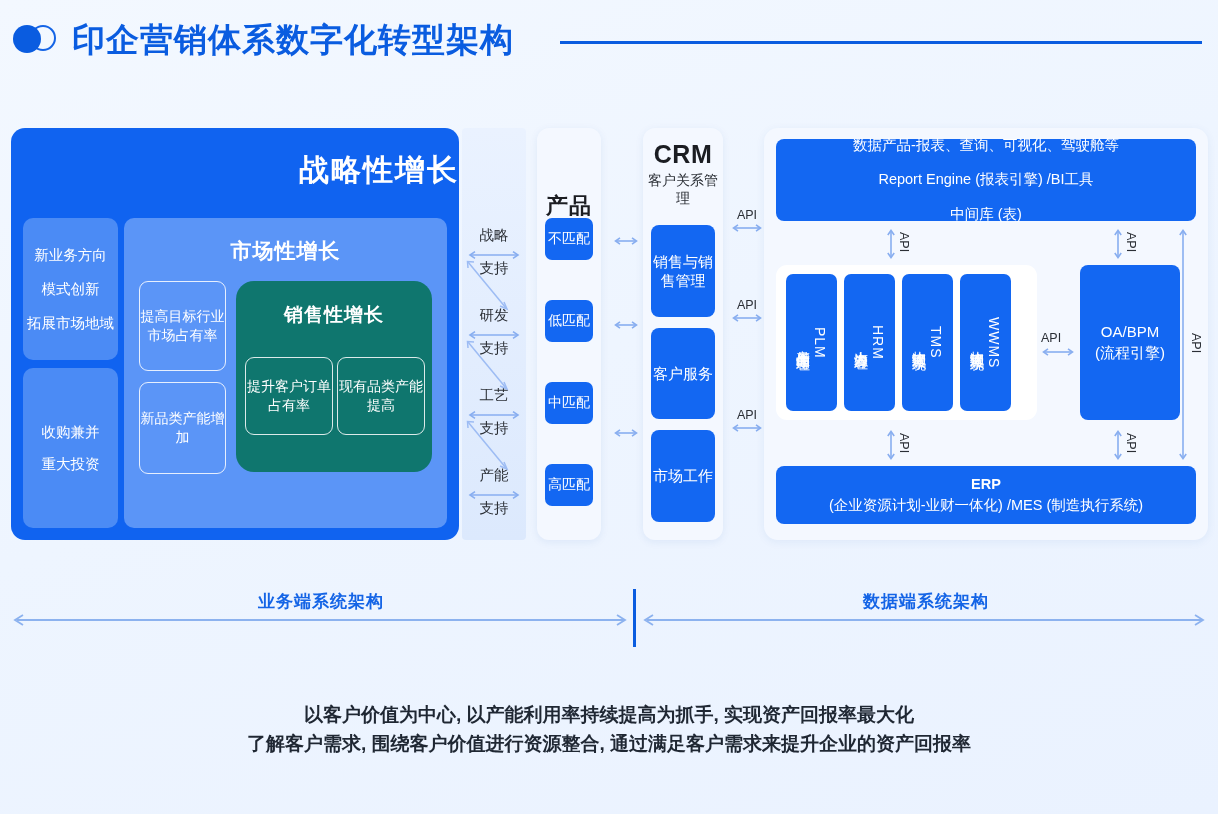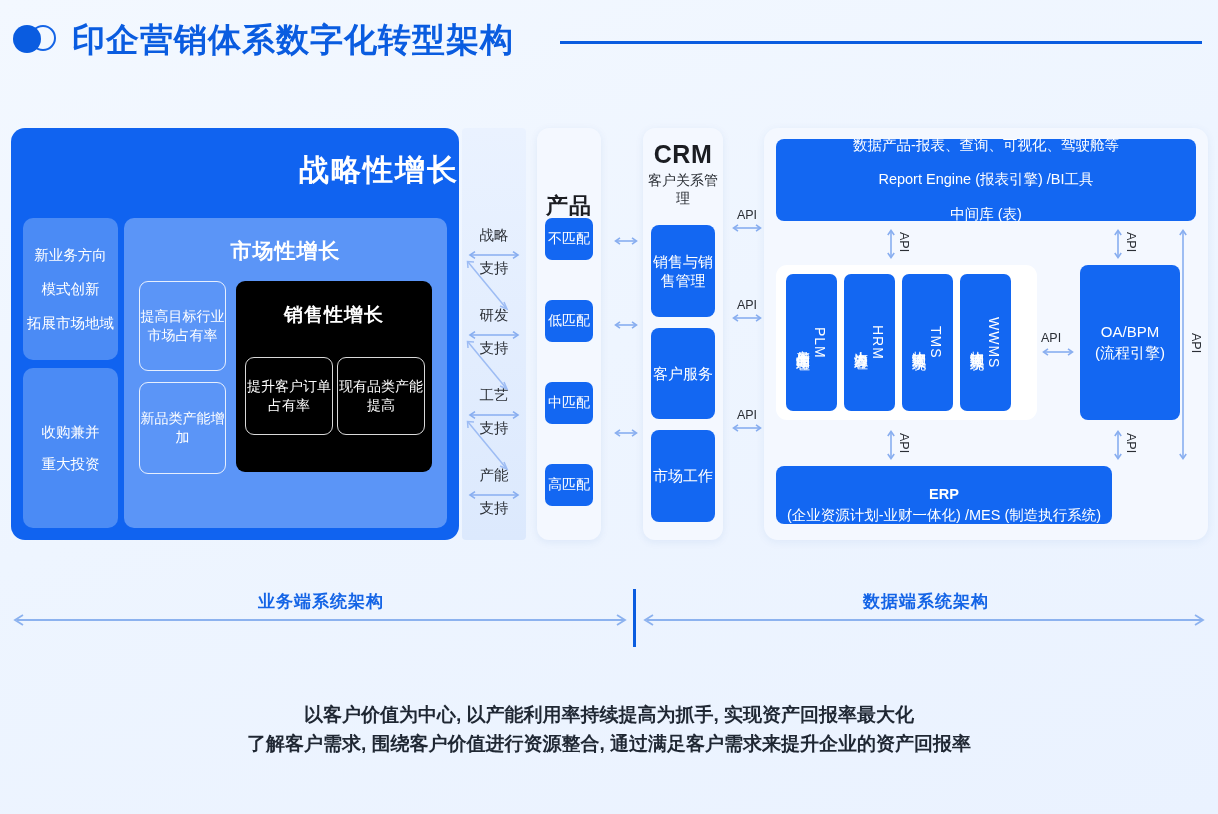--- a/index.html
+++ b/index.html
@@ -32,21 +32,21 @@
 
   #market-box{position:absolute;left:113px;top:90px;width:323px;height:310px;background:#5b95f7;border-radius:10px;}
   #market-title{position:absolute;left:0;top:19px;width:323px;text-align:center;font-size:21px;font-weight:bold;color:#ffffff;letter-spacing:1px;}
 
   .outline-box{position:absolute;border:1.5px solid rgba(255,255,255,.85);border-radius:9px;color:#fff;
                display:flex;align-items:center;justify-content:center;text-align:center;
                font-size:14px;line-height:1.35;}
   #ob-share{left:15px;top:63px;width:85px;height:88px;}
   #ob-newcat{left:15px;top:164px;width:85px;height:90px;}
 
-  #sales-box{position:absolute;left:112px;top:63px;width:196px;height:191px;background:#000000;border-radius:9px;}
+  #sales-box{position:absolute;left:112px;top:63px;width:196px;height:191px;background:#0f766e;border-radius:18px;}
   #sales-title{position:absolute;left:0;top:21px;width:196px;text-align:center;font-size:19px;font-weight:bold;color:#ffffff;letter-spacing:1px;}
   #ob-order{left:9px;top:76px;width:86px;height:76px;}
   #ob-cap{left:101px;top:76px;width:86px;height:76px;}
 
   
   #support-col{position:absolute;left:462px;top:128px;width:64px;height:412px;
                background:linear-gradient(180deg,#eaf2ff,#dce9fd);border-radius:4px;}
   .sup-label{position:absolute;left:0;width:64px;text-align:center;font-size:14.5px;color:#2b2f36;}
   .sup-arrow{position:absolute;left:4px;width:56px;height:10px;}
   .diag{position:absolute;}
@@ -75,22 +75,22 @@
   #bi-box{position:absolute;left:12px;top:11px;width:420px;height:82px;background:#1367f2;border-radius:8px;color:#fff;
           display:flex;flex-direction:column;align-items:center;justify-content:center;gap:17px;font-size:14.5px;line-height:1.2;}
   #mid-group{position:absolute;left:12px;top:137px;width:261px;height:155px;background:#ffffff;border-radius:11px;}
   .v-box{position:absolute;top:9px;width:51px;height:137px;background:#1367f2;border-radius:7px;color:#fff;
          display:flex;align-items:center;justify-content:center;}
   .v-box span{writing-mode:vertical-rl;text-orientation:upright;font-size:14px;line-height:1.15;letter-spacing:1px;white-space:nowrap;}
   .v-box span.latin{text-orientation:sideways;}
   #vb1{left:10px;} #vb2{left:68px;} #vb3{left:126px;} #vb4{left:184px;}
   #oa-box{position:absolute;left:316px;top:137px;width:100px;height:155px;background:#1367f2;border-radius:8px;color:#fff;
           display:flex;flex-direction:column;align-items:center;justify-content:center;font-size:15px;line-height:1.35;}
-  #erp-box{position:absolute;left:12px;top:338px;width:336px;height:58px;background:#1367f2;border-radius:8px;color:#fff;
-           display:flex;flex-direction:column;align-items:center;justify-content:flex-end;gap:3px;font-size:14.5px;line-height:1.2;}
+  #erp-box{position:absolute;left:12px;top:338px;width:420px;height:58px;background:#1367f2;border-radius:8px;color:#fff;
+           display:flex;flex-direction:column;align-items:center;justify-content:center;gap:3px;font-size:14.5px;line-height:1.2;}
 
   .api-lbl{position:absolute;font-size:12.5px;color:#2b2f36;}
   .api-lbl.vert{writing-mode:vertical-rl;}
 
   
   #biz-label{position:absolute;left:236px;top:590px;width:170px;text-align:center;font-size:17px;font-weight:bold;color:#1464e6;letter-spacing:1px;}
   #data-label{position:absolute;left:841px;top:590px;width:170px;text-align:center;font-size:17px;font-weight:bold;color:#1464e6;letter-spacing:1px;}
   #divider-bar{position:absolute;left:633px;top:589px;width:3px;height:58px;background:#0a5ce0;}
 
   

